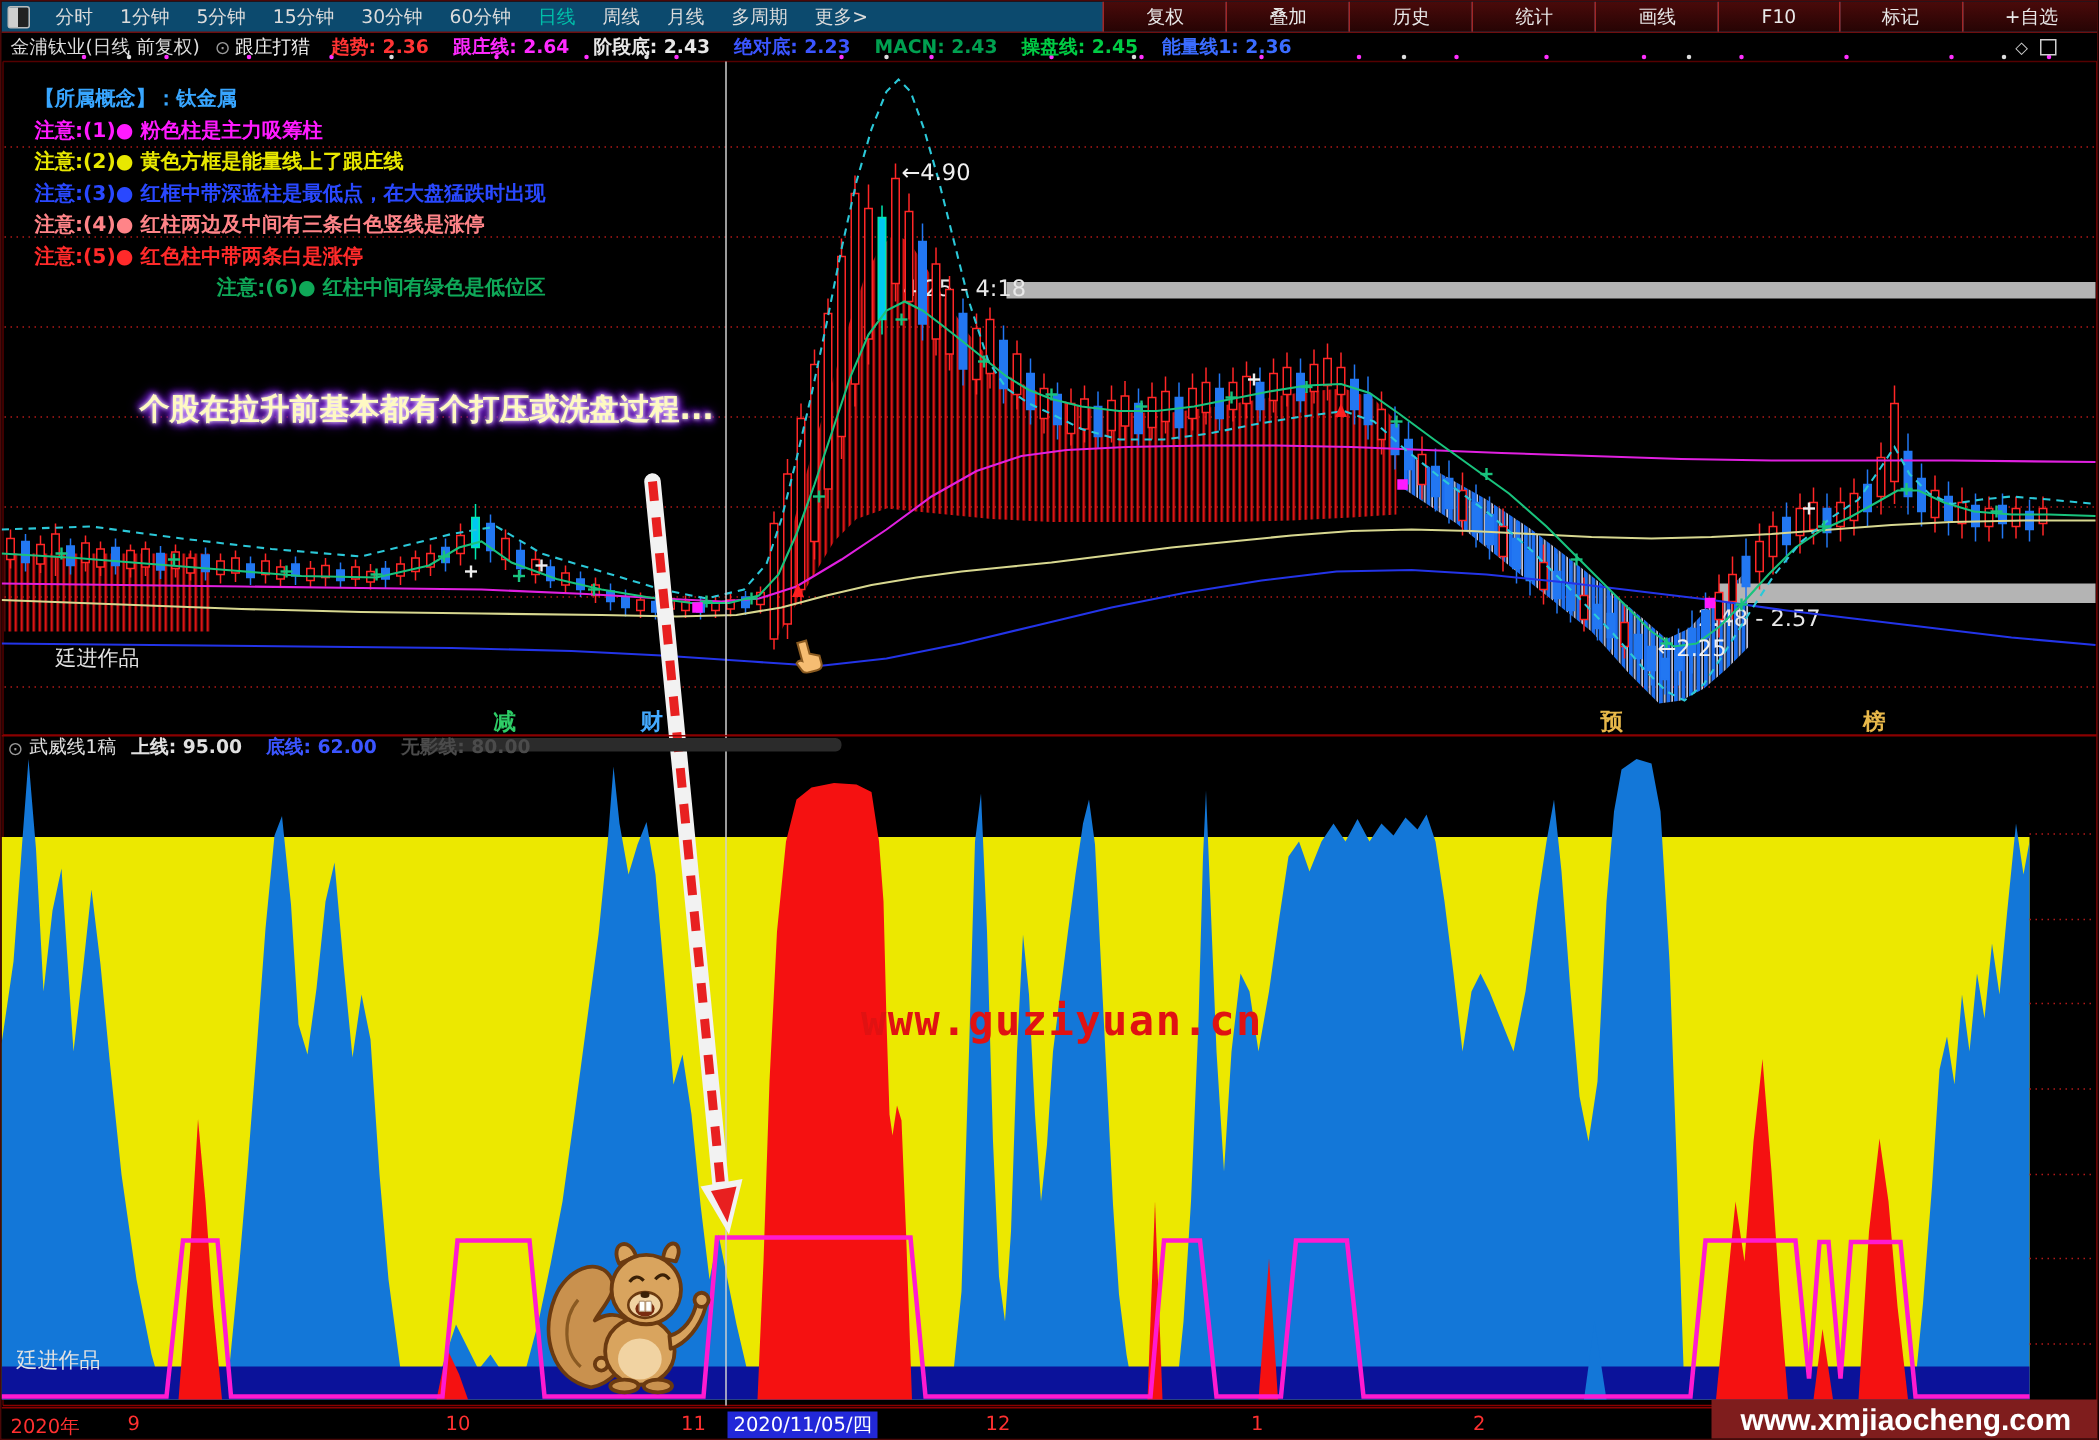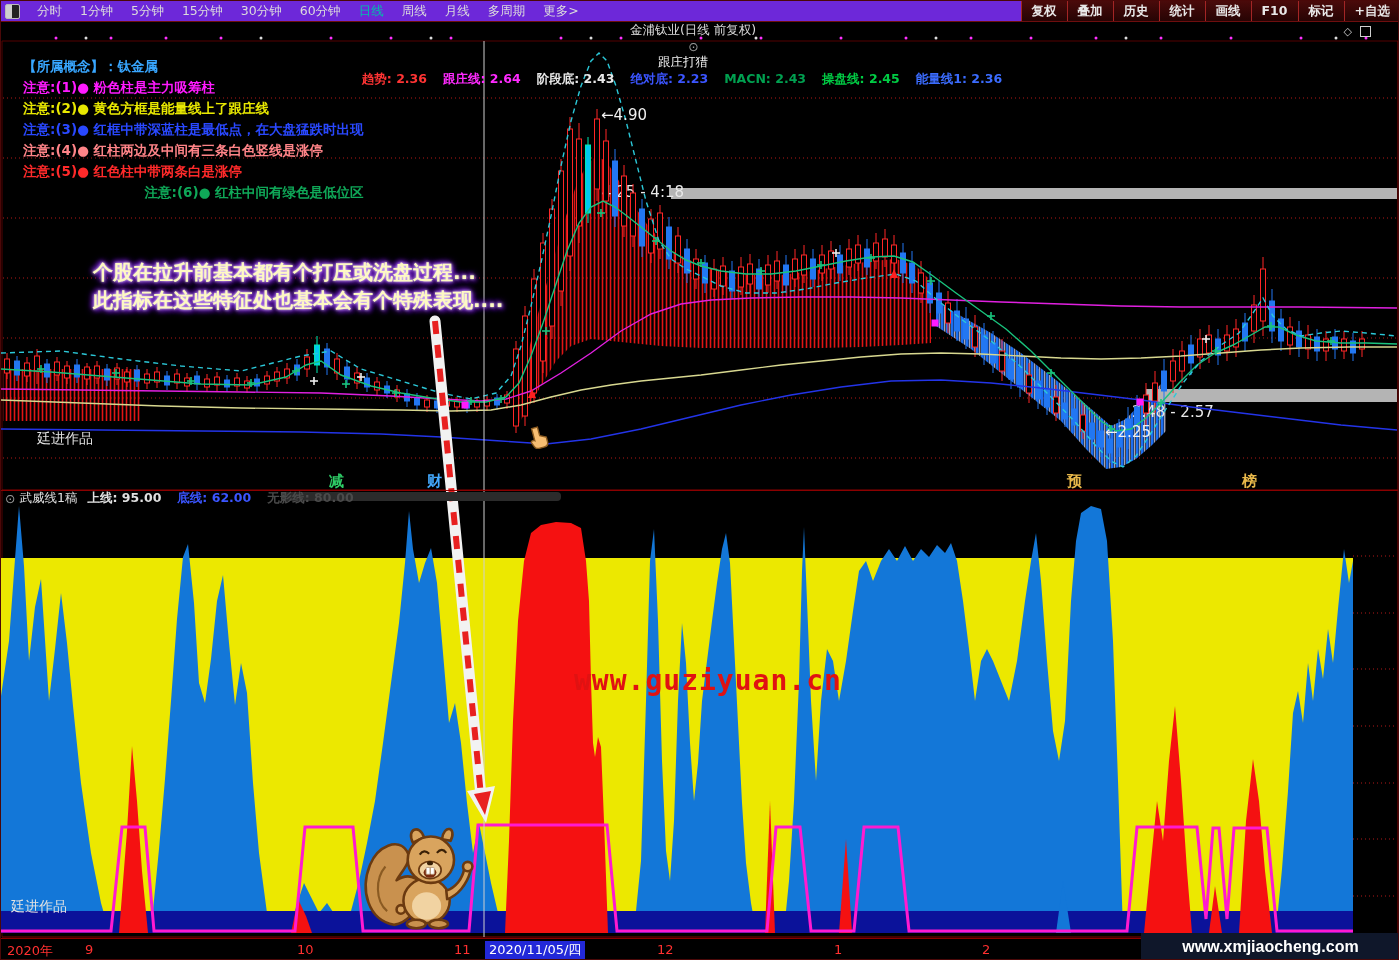--- a/index.html
+++ b/index.html
@@ -1,30 +1,30 @@
 <!DOCTYPE html>
 <html><head>
 <meta charset="utf-8">
 <style>
   html,body{margin:0;padding:0;background:#000;}
   #app{position:relative;width:1399px;height:960px;background:#000;overflow:hidden;
        font-family:"DejaVu Sans","Liberation Sans",sans-serif;border:1px solid #4a0808;box-sizing:border-box;}
   
-  #topbar{position:absolute;left:0;top:0;width:1399px;height:20px;background:#6d28d9;
+  #topbar{position:absolute;left:0;top:0;width:1399px;height:20px;background:#0c4a6e;
           border-bottom:1px solid #6e0e0e;display:flex;align-items:center;font-size:12.5px;color:#dcdcdc;}
   #appicon{width:13px;height:13px;border:1px solid #bbb;border-radius:2px;margin:0 8px 0 4px;
            background:linear-gradient(90deg,#cfcfcf 0 6px,#222 6px);}
   .menu-item{padding:0 9px;cursor:default;white-space:nowrap;}
   .menu-item.active{color:#00c0aa;}
   #rightbtns{position:absolute;right:0;top:0;height:20px;display:flex;}
-  .rbtn{padding:0 10px;line-height:20px;color:#e8e8e8;font-size:12.5px;white-space:nowrap;
-        background:linear-gradient(#4a0a0a,#260404);border-left:1px solid #a32525;font-weight:bold;}
+  .rbtn{padding:0 28px;line-height:20px;color:#e8e8e8;font-size:12.5px;white-space:nowrap;
+        background:linear-gradient(#4a0a0a,#260404);border-left:1px solid #a32525;}
   
   #titlebar{position:absolute;left:0;top:21px;width:1378px;height:19px;font-size:12.5px;
-            display:flex;align-items:center;white-space:nowrap;flex-direction:column;}
+            display:flex;align-items:center;white-space:nowrap;}
   #titlebar .sym{color:#dcdcdc;margin-left:6px;}
   #titlebar .circ{color:#9a9a9a;margin:0 3px 0 10px;}
   #titlebar .strat{color:#f0f0f0;margin-right:14px;}
   .metric{margin-right:16px;font-weight:bold;}
   #tb-icons{position:absolute;right:8px;top:0;color:#cfcfcf;font-size:11px;display:flex;gap:8px;align-items:center;height:19px;}
   .winbox{width:9px;height:9px;border:1px solid #cfcfcf;display:inline-block;}
   
   #notes{position:absolute;left:22px;top:55px;font-size:13.5px;font-weight:bold;line-height:21px;z-index:5;}
   
   #callout{position:absolute;left:92px;top:257px;z-index:7;font-size:20px;font-weight:bold;color:#fef9c3;
@@ -37,22 +37,22 @@
   #subbar{position:absolute;left:0;top:489px;width:1399px;height:14px;font-size:12.5px;z-index:5;
           border-top:1px solid #8b0000;display:flex;align-items:center;white-space:nowrap;}
   #subbar .circ{color:#9a9a9a;margin:0 4px 0 4px;}
   #subbar .nm{color:#e0e0e0;margin-right:10px;}
   #subgraybar{position:absolute;left:280px;top:491px;width:280px;height:9px;background:#2b2b2b;border-radius:4px;z-index:4;}
   
   #axis{position:absolute;left:0;top:937px;width:1399px;height:23px;background:#000;z-index:5;
         border-top:1px solid #8b0000;font-size:13px;}
   #axis .tick{position:absolute;top:3px;color:#ff3030;}
   #axis .hl{position:absolute;top:2px;background:#2228d8;color:#fff;padding:0 4px;font-size:13px;}
-  #banner{position:absolute;left:1140px;top:932px;width:259px;height:28px;background:#0f172a;z-index:8;
-          display:flex;align-items:center;justify-content:center;color:#fff;font-weight:bold;font-size:16px;
+  #banner{position:absolute;left:1140px;top:932px;width:259px;height:28px;background:#7f1d1d;z-index:8;
+          display:flex;align-items:center;justify-content:center;color:#fff;font-weight:bold;font-size:20px;
           font-family:"Liberation Sans","DejaVu Sans",sans-serif;}
   svg{position:absolute;left:0;top:0;}
   #squirrel{position:absolute;left:357px;top:806px;z-index:6;}
   #handcur{position:absolute;left:527px;top:424px;z-index:6;}
 </style>
 </head>
 <body>
 
 <div id="app">
 
@@ -544,21 +544,20 @@
       <div style="color: rgb(255, 26, 255);">注意:(1)●  粉色柱是主力吸筹柱</div>
       <div style="color: rgb(232, 232, 0);">注意:(2)●  黄色方框是能量线上了跟庄线</div>
       <div style="color: rgb(41, 72, 255);">注意:(3)●  红框中带深蓝柱是最低点，在大盘猛跌时出现</div>
       <div style="color: rgb(255, 132, 136);">注意:(4)●  红柱两边及中间有三条白色竖线是涨停</div>
       <div style="color: rgb(255, 42, 42);">注意:(5)●  红色柱中带两条白是涨停</div>
       <div style="color: rgb(15, 168, 88); text-align: right;">注意:(6)●  红柱中间有绿色是低位区</div>
     </div>
 
   <div id="callout">
     <div>个股在拉升前基本都有个打压或洗盘过程...</div>
-    <div>此指标在这些特征处也基本会有个特殊表现....</div>
   </div>
 
   <div class="wm" style="left:36px;top:429px;">廷进作品</div>
   <div class="wm" style="left:10px;top:897px;">廷进作品</div>
   <div id="wm-site">www.guziyuan.cn</div>
 
   <div id="subgraybar"></div>
   <div id="subbar">
     <span class="circ">⊙</span>
     <span class="nm">武威线1稿</span>

